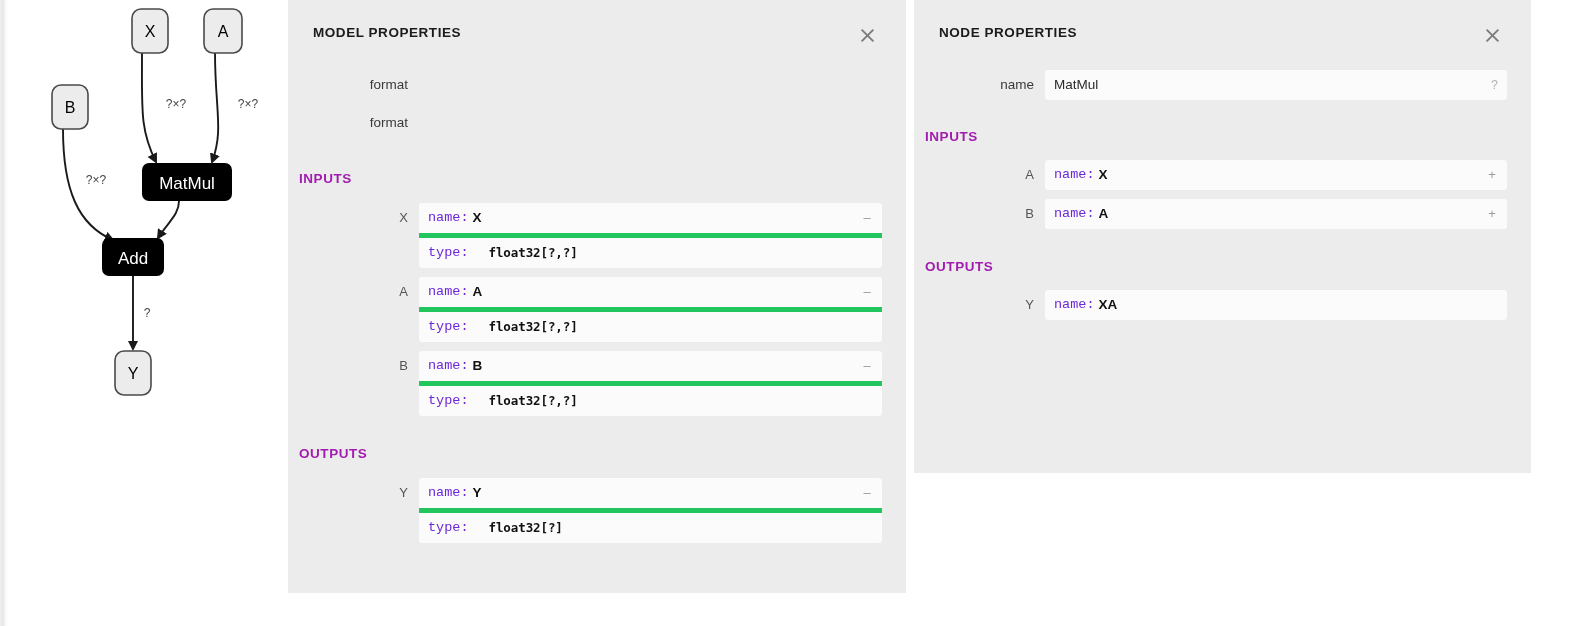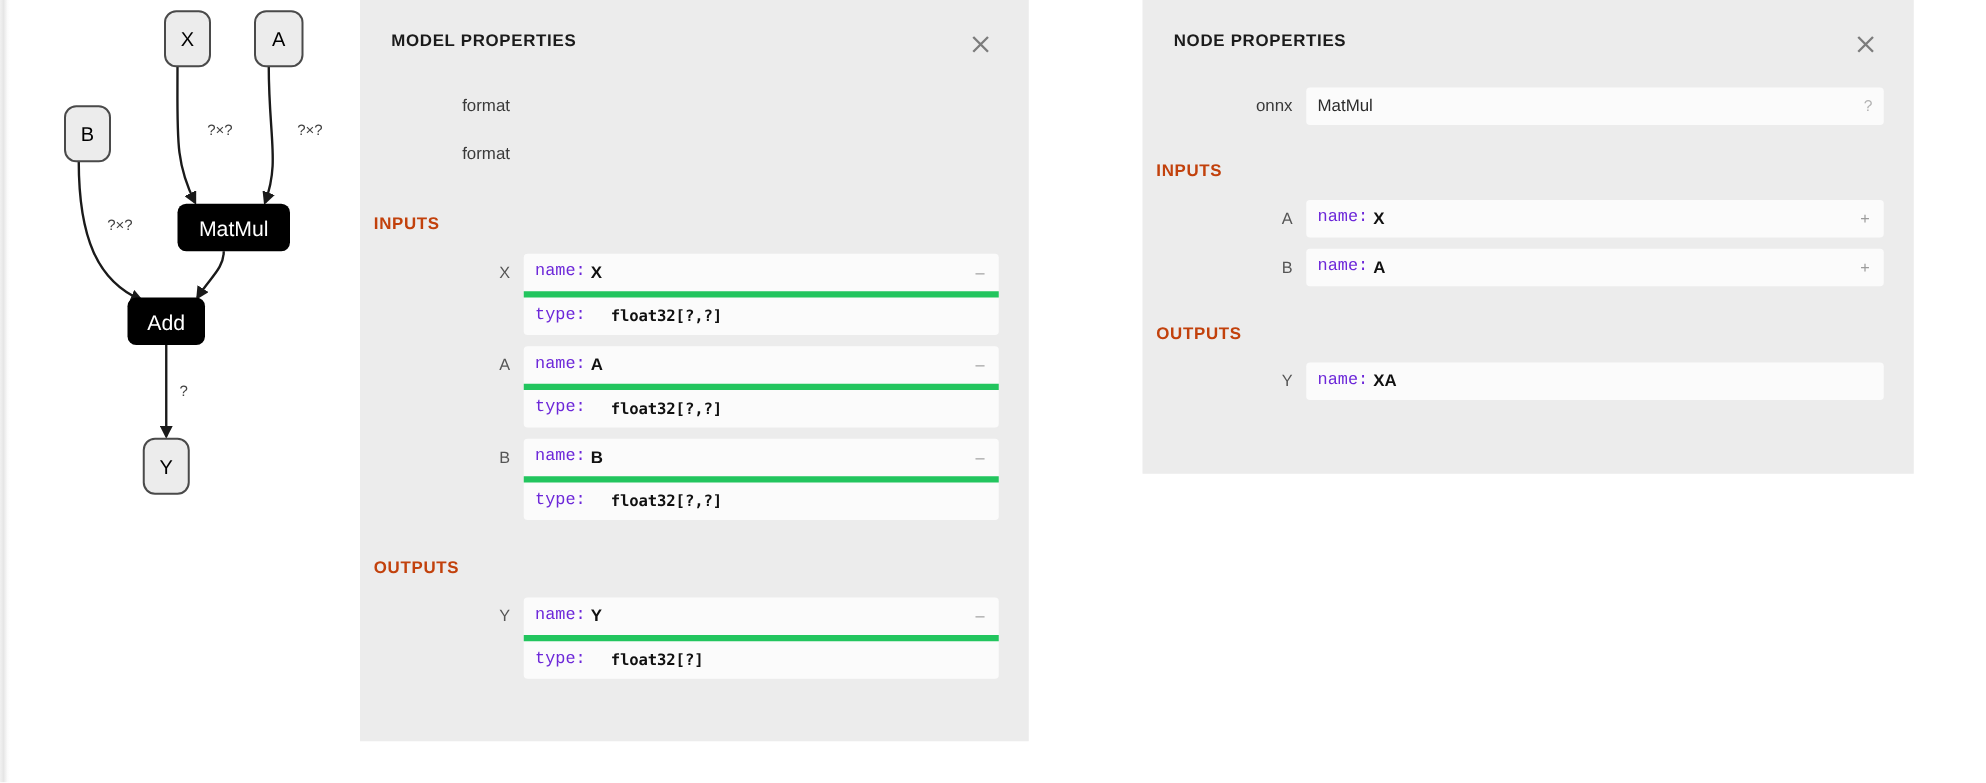--- a/index.html
+++ b/index.html
@@ -37,22 +37,22 @@
     font-size: 12px;
     fill: #444444;
   }
 
   
   .panel {
     position: absolute;
     background: #ececec;
     font-family: "Liberation Sans", sans-serif;
   }
-  .panel-model { left: 288px; top: 0; width: 535px; height: 593px; }
-  .panel-node  { left: 914px; top: 0; width: 617px; height: 379px; }
+  .panel-model { left: 288px; top: 0; width: 618px; height: 593px; }
+  .panel-node  { left: 914px; top: 0; width: 617px; height: 473px; }
 
   .panel-header {
     position: relative;
     height: 70px;
   }
   .panel-title {
     position: absolute;
     left: 25px; top: 25px;
     font-size: 13.5px;
     font-weight: bold;
@@ -67,21 +67,21 @@
     display: flex; align-items: center; justify-content: center;
   }
   .panel-model .panel-close { right: 26px; }
   .panel-node  .panel-close { right: 26px; }
   .panel-close svg { display: block; }
 
   .section-head {
     font-size: 13.5px;
     font-weight: bold;
     letter-spacing: 0.55px;
-    color: #c2410c;
+    color: #a21caf;
     padding-left: 11px;
   }
 
   
   .prop-row {
     display: flex;
     align-items: flex-start;
   }
   .prop-name {
     width: 131px;
@@ -312,21 +312,21 @@
       <div class="panel-title">NODE PROPERTIES</div>
       <div class="panel-close">
         <svg width="15" height="15" viewBox="0 0 15 15" aria-hidden="true">
           <path d="M1.6 1.6 L13.4 13.4 M13.4 1.6 L1.6 13.4" stroke="#7c7c7c" stroke-width="1.9" fill="none"></path>
         </svg>
       </div>
     </div>
 
     <div style="padding: 0 24px 0 0;">
       <div class="prop-row">
-        <div class="prop-name">onnx</div>
+        <div class="prop-name">name</div>
         <div class="value-card">
           <div class="value-line">
             <span class="plain">MatMul</span>
             <span class="row-help">?</span>
           </div>
         </div>
       </div>
     </div>
 
     <div class="section-head" style="margin-top: 29px; margin-bottom: 16px;">INPUTS</div>

